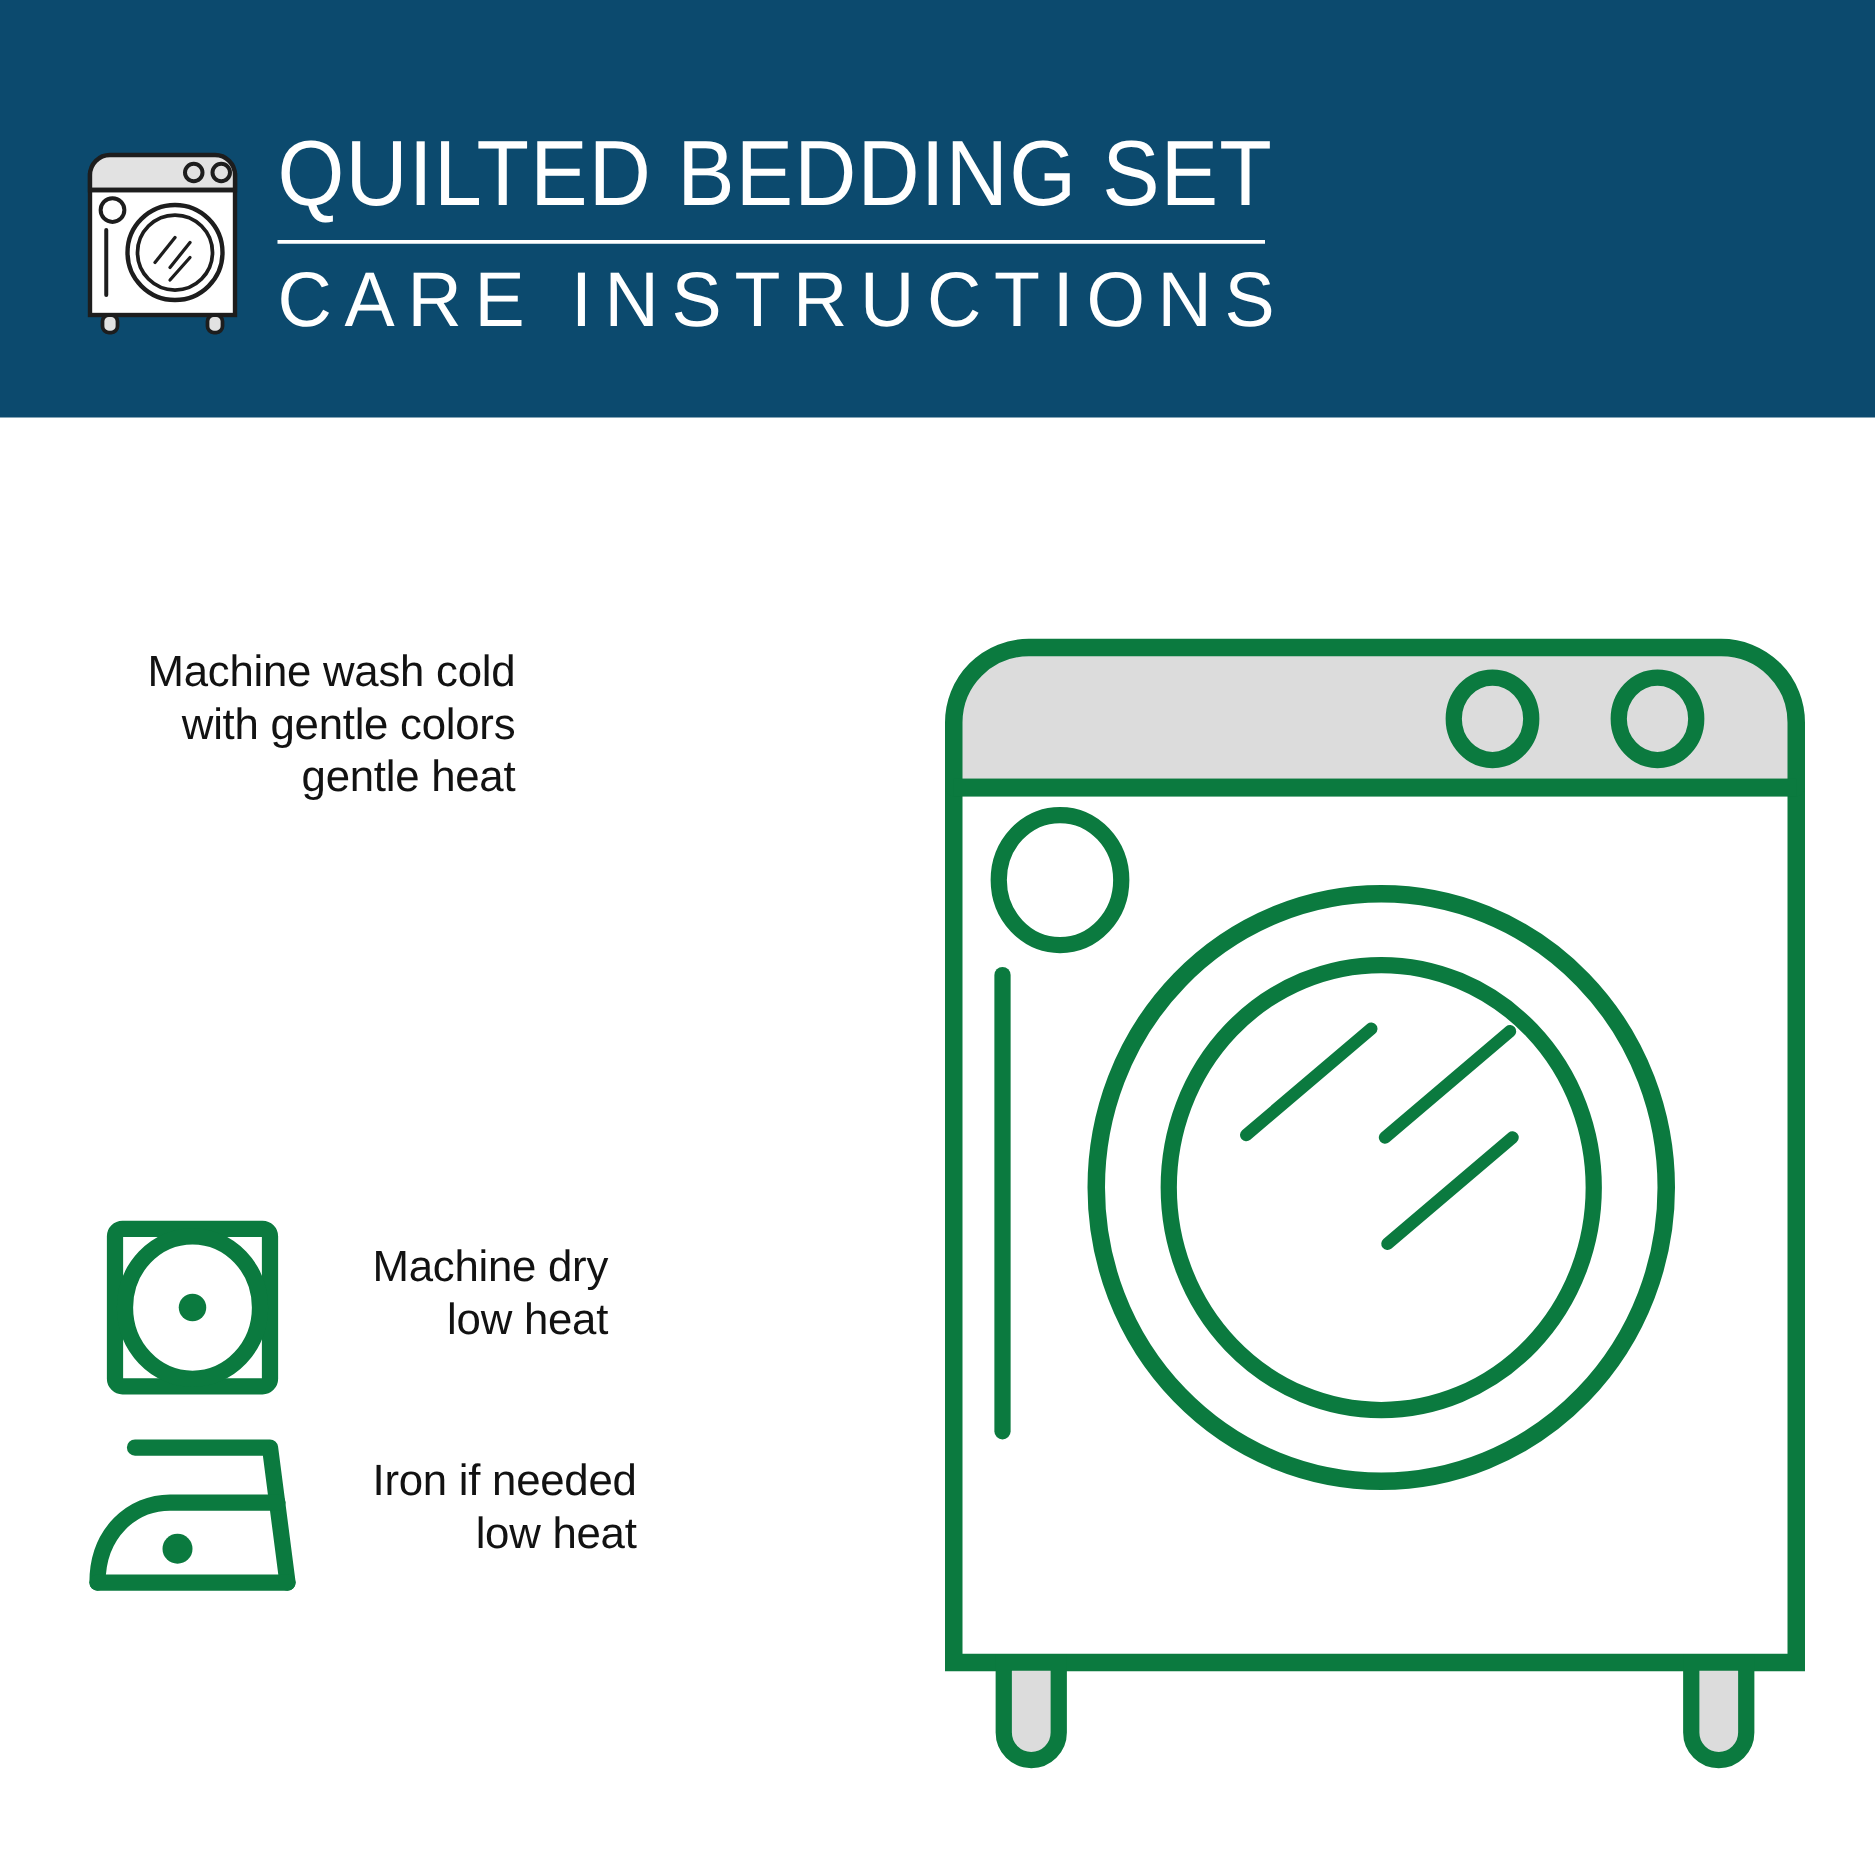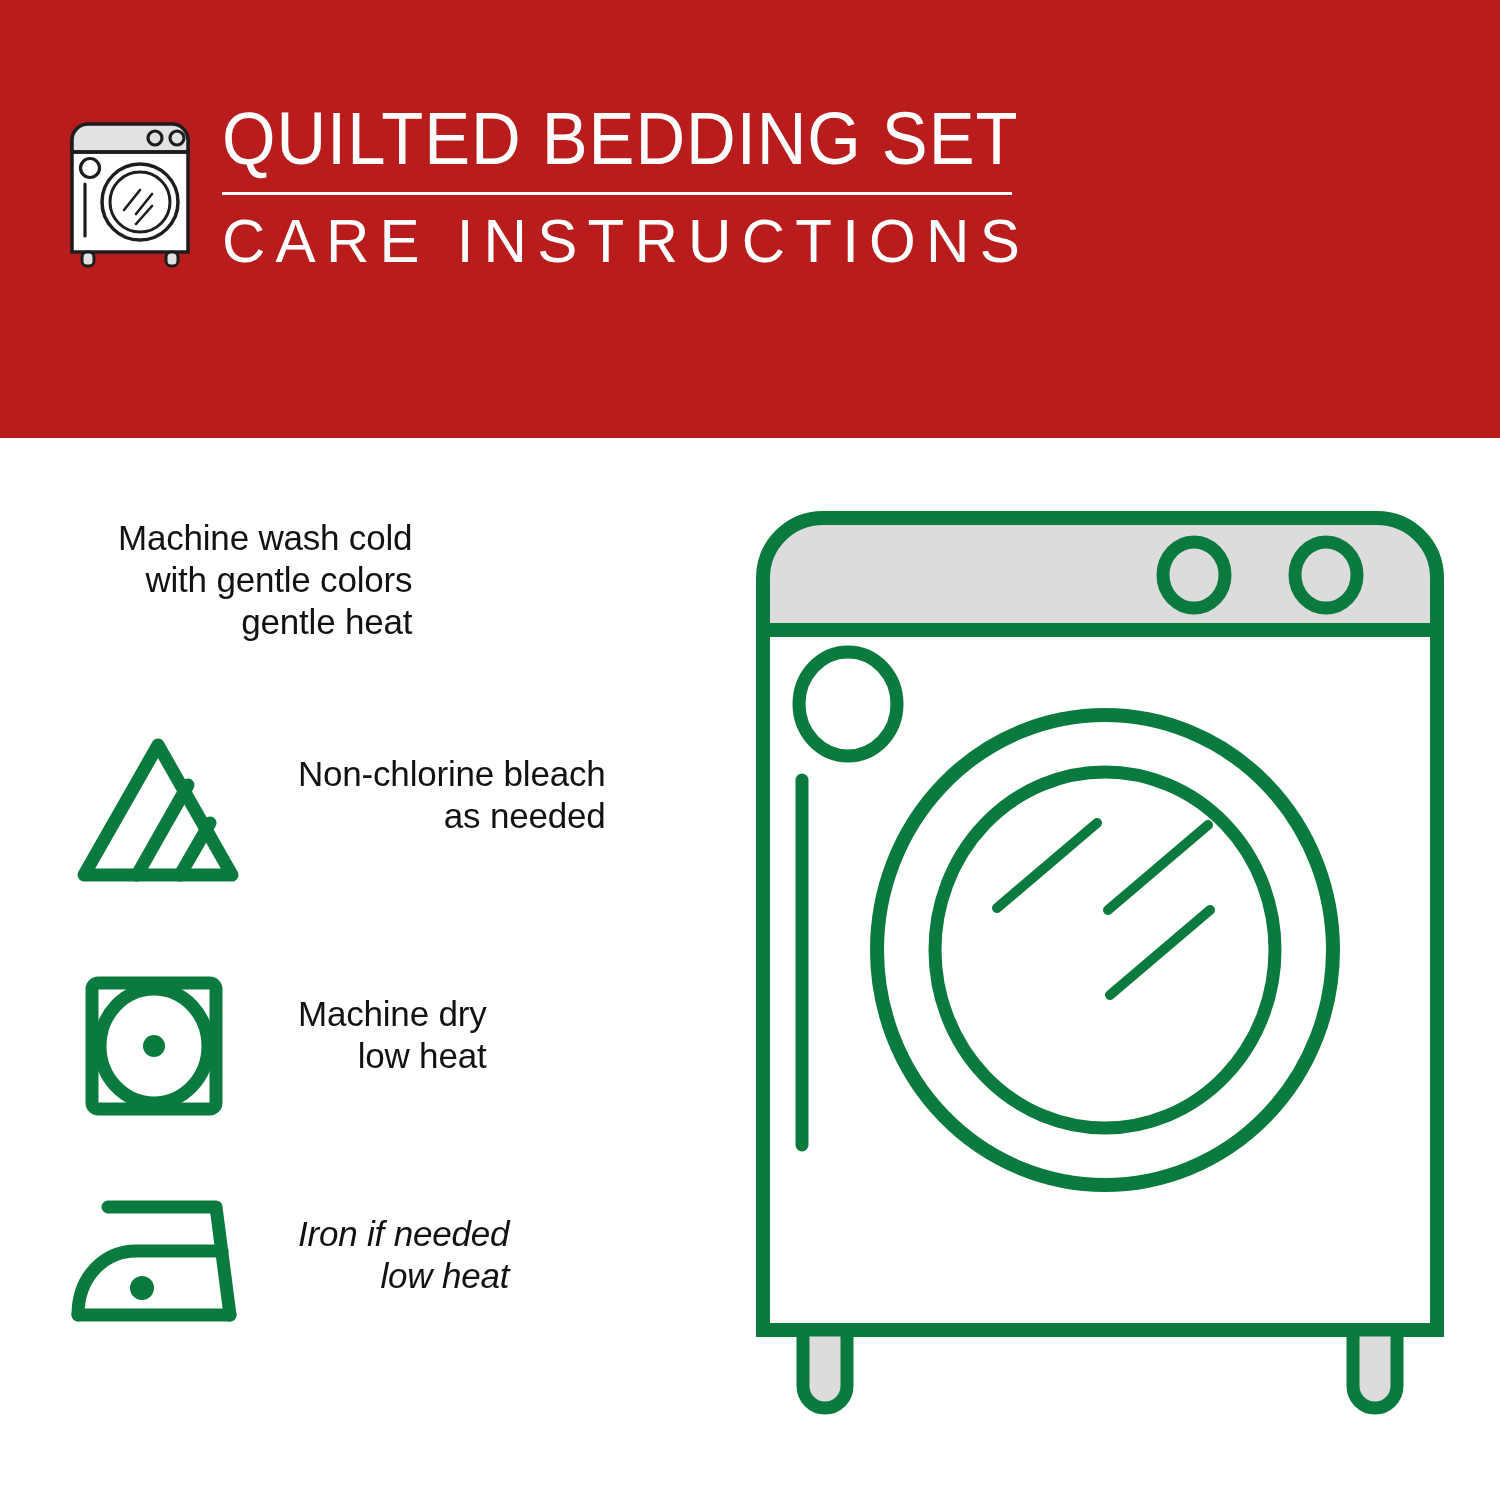--- a/index.html
+++ b/index.html
@@ -14,22 +14,22 @@
     overflow: hidden;
     position: relative;
   }
 
   
   .header-band {
     position: absolute;
     left: 0;
     top: 0;
     width: 1500px;
-    height: 438px;
-    background: #b91c1c;
+    height: 334px;
+    background: #0c4a6e;
   }
   .header-inner {
     position: absolute;
     left: 60px;
     top: 100px;
     width: 1000px;
     height: 172px;
   }
   .header-logo {
     position: absolute;
@@ -97,21 +97,21 @@
     line-height: 42px;
     color: #121212;
     letter-spacing: -0.2px;
     padding-left: 48px;
     padding-top: 4px;
     text-align: right;
   }
   .row-wash  { top: 155px; }
   .row-bleach{ top: 375px; }
   .row-dry   { top: 615px; }
-  .row-iron  { top: 835px; font-style: italic; }
+  .row-iron  { top: 786px; }
   .row-bleach .label,
   .row-dry .label,
   .row-iron .label { padding-top: 20px; }
   .row-dry .symbol   { width: 180px; flex-basis: 180px; }
 
   
   .washer-wrap {
     position: absolute;
     left: 745px;
     top: 500px;
@@ -164,35 +164,20 @@
 <div class="care-list">
 
   <div class="care-row row-wash">
     <div class="label">
       <div>Machine wash cold</div>
       <div>with gentle colors</div>
       <div>gentle heat</div>
     </div>
   </div>
 
-  <div class="care-row row-bleach">
-    <div class="symbol">
-      <svg viewBox="0 0 180 150" width="180" height="150" aria-hidden="true">
-        <g fill="none" stroke="#0B7A3F" stroke-width="13" stroke-linecap="round" stroke-linejoin="round">
-          <path d="M88 12 L162 142 L14 142 Z"></path>
-          <line x1="67" y1="142" x2="118" y2="52"></line>
-          <line x1="110" y1="142" x2="140" y2="90"></line>
-        </g>
-      </svg>
-    </div>
-    <div class="label">
-      <div>Non-chlorine bleach</div>
-      <div>as needed</div>
-    </div>
-  </div>
 
   <div class="care-row row-dry">
     <div class="symbol">
       <svg viewBox="0 0 180 145" width="180" height="145" aria-hidden="true">
         <g fill="none" stroke="#0B7A3F" stroke-width="13" stroke-linejoin="round">
           <rect x="22" y="10" width="124" height="126" rx="6"></rect>
           <ellipse cx="84" cy="73" rx="54" ry="57"></ellipse>
         </g>
         <circle cx="84" cy="73" r="11" fill="#0B7A3F"></circle>
       </svg>

